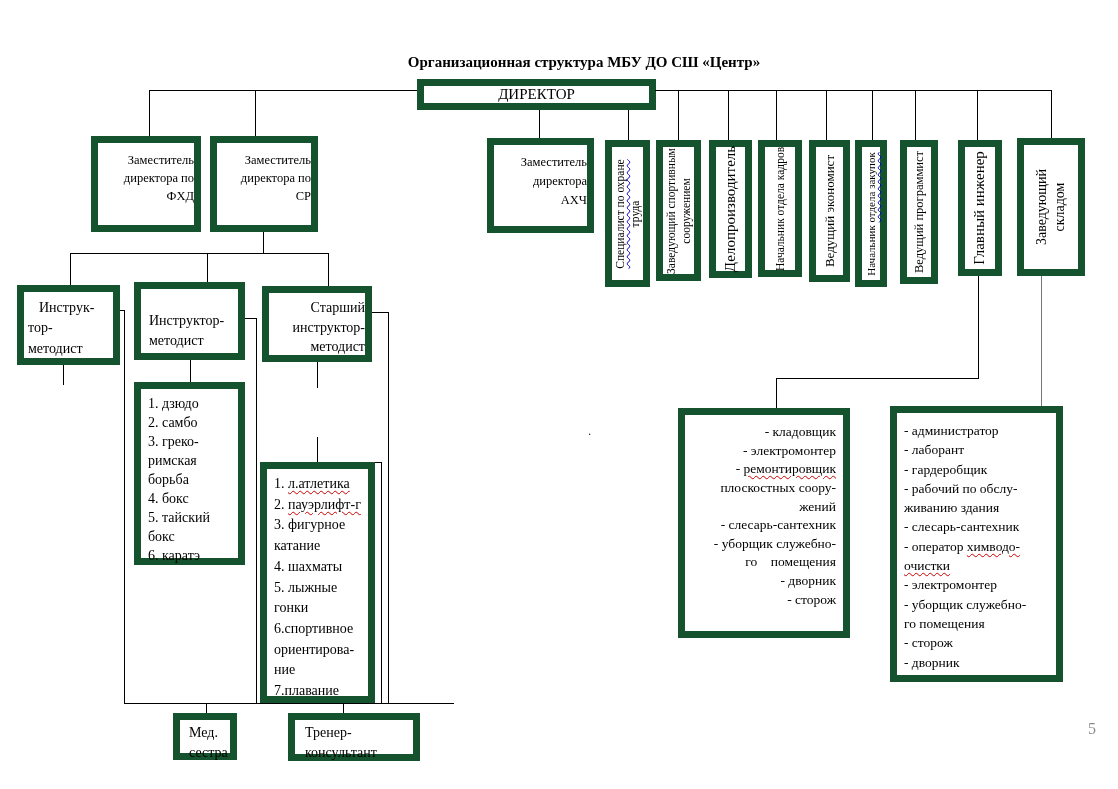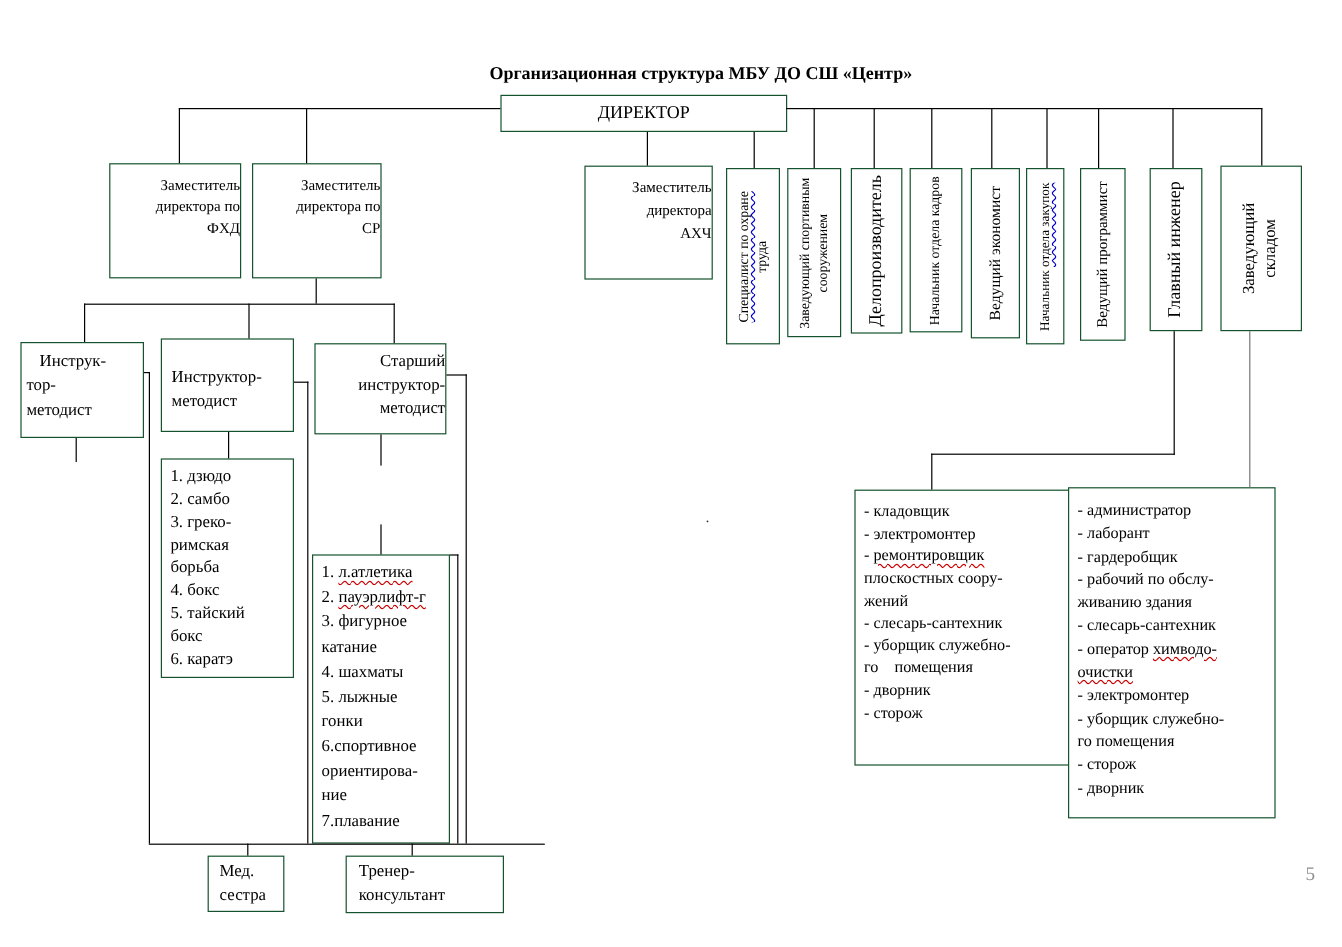--- a/index.html
+++ b/index.html
@@ -1,20 +1,20 @@
 <!DOCTYPE html>
 <html><head>
 <meta charset="utf-8">
 <style>
   html,body{margin:0;padding:0;background:#fff;}
   #canvas{
     position:relative;width:1118px;height:789px;background:#ffffff;
     font-family:"Liberation Serif","DejaVu Serif",serif;color:#000;overflow:hidden;
   }
-  .box{position:absolute;border:1px solid #14532d;background:#fff;box-sizing:border-box;}
+  .box{position:absolute;border:7px solid #14532d;background:#fff;box-sizing:border-box;}
   .c{display:flex;align-items:center;justify-content:center;text-align:center;}
   .topc{text-align:right;padding-top:8px;}
   .ln{white-space:pre;}
   .hl{position:absolute;height:1px;background:#000;}
   .vl{position:absolute;width:1px;background:#000;}
   .vtext{position:absolute;left:50%;top:50%;transform:translate(-50%,-50%) rotate(-90deg);
          text-align:center;line-height:1.3;white-space:nowrap;}
   .vwrap{white-space:normal;}
   .wavy-red{text-decoration:underline wavy #c00;text-decoration-thickness:1px;text-underline-offset:2px;}
   .wavy-blue{text-decoration:underline wavy #00c;text-decoration-thickness:1px;text-underline-offset:2px;}
@@ -141,21 +141,21 @@
   <div class="box" style="left:173px;top:713px;width:64px;height:47px;font-size:14px;line-height:1.45;padding:3px 0 0 9px;">
     <div class="ln">Мед.</div>
     <div class="ln">сестра</div>
   </div>
 
   <div class="box" style="left:288px;top:713px;width:132px;height:48px;font-size:14px;line-height:1.45;padding:3px 0 0 10px;">
     <div class="ln">Тренер-</div>
     <div class="ln">консультант</div>
   </div>
 
-  <div class="box list" style="left:712px;top:408px;width:196px;height:230px;font-size:13.5px;line-height:1.38;padding-top:8px;">
+  <div class="box list" style="left:678px;top:408px;width:172px;height:230px;font-size:13.5px;line-height:1.38;padding-top:8px;text-align:right;">
     <div class="ln">- кладовщик</div>
     <div class="ln">- электромонтер</div>
     <div class="ln"><span>- </span><span class="wavy-red">ремонтировщик</span></div>
     <div class="ln">плоскостных соору-</div>
     <div class="ln">жений</div>
     <div class="ln">- слесарь-сантехник</div>
     <div class="ln">- уборщик служебно-</div>
     <div class="ln">го    помещения</div>
     <div class="ln">- дворник</div>
     <div class="ln">- сторож</div>

